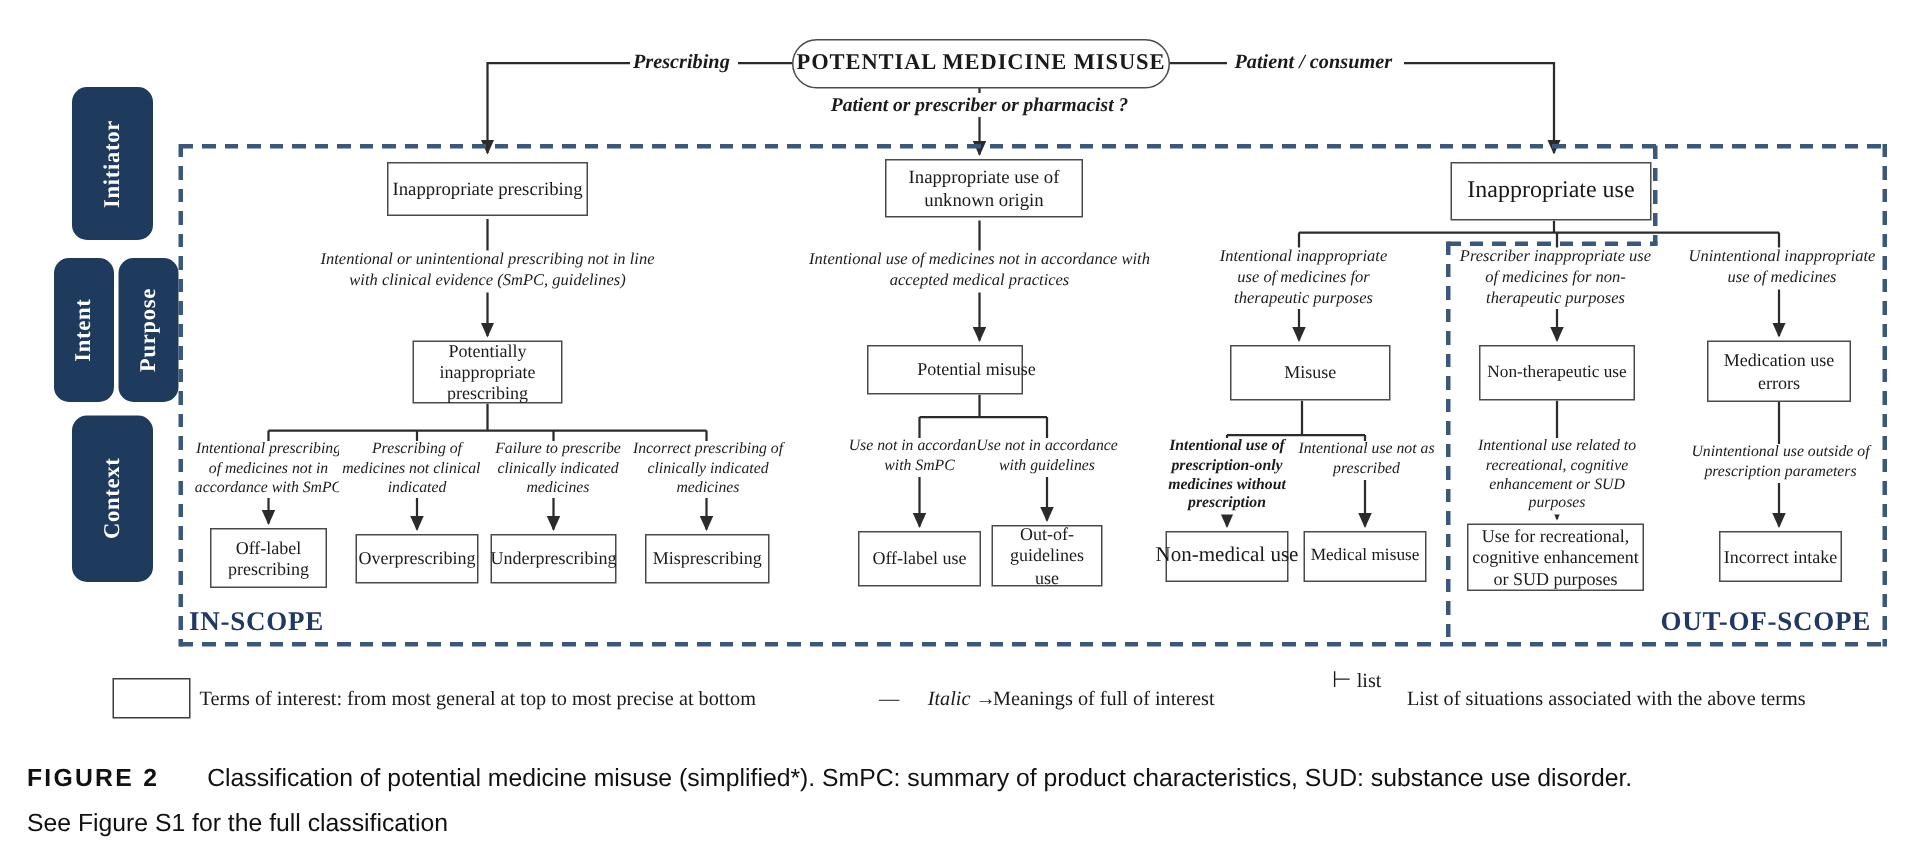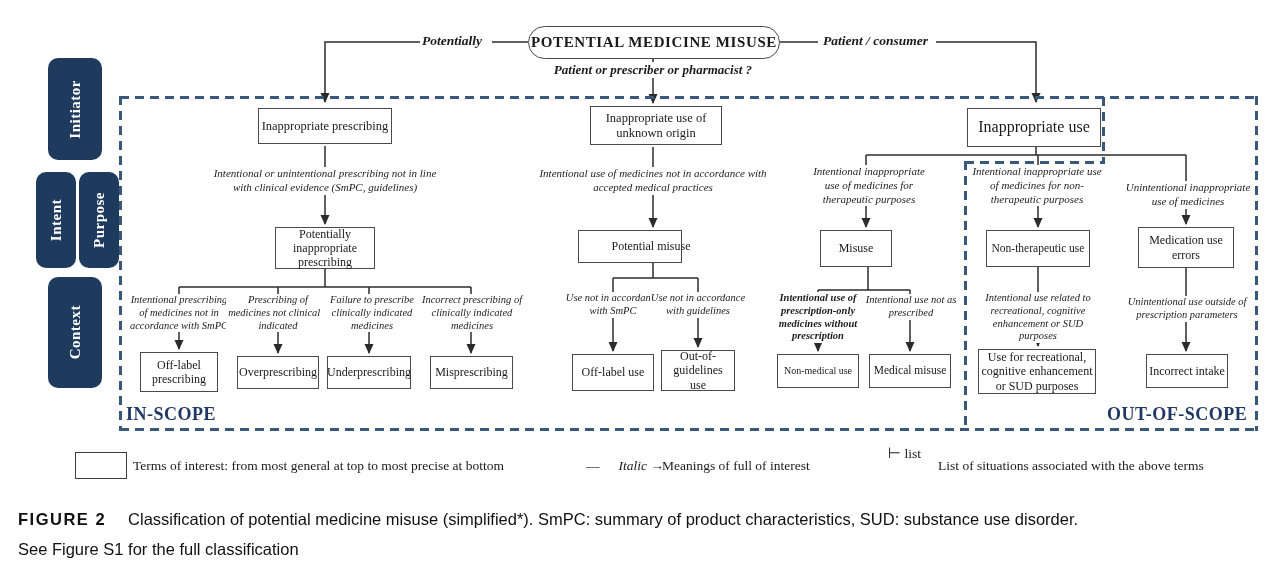--- a/index.html
+++ b/index.html
@@ -33,21 +33,21 @@
   
   .scope{position:absolute;z-index:2;font-weight:bold;font-size:18px;color:#1f3864;letter-spacing:.5px;}
   
   .legend-box{position:absolute;z-index:2;width:50px;height:25px;border:1.5px solid #3c3c3c;background:#fff;}
   .legend-text{position:absolute;z-index:2;font-size:13.5px;white-space:nowrap;}
   .legend-sym{position:absolute;z-index:2;font-size:13.5px;white-space:nowrap;}
   .tick-glyph{font-family:"DejaVu Sans",sans-serif;font-size:15px;}
   
   .caption{position:absolute;z-index:2;font-family:"Liberation Sans",sans-serif;font-size:16.5px;
     color:#111;white-space:nowrap;}
-  .caption b{font-weight:bold;letter-spacing:1.5px;margin-right:22px;}
+  .caption b{font-weight:bold;letter-spacing:1.5px;margin-right:32px;}
 </style>
 </head>
 <body>
 
 <div id="page">
 
   <svg id="wires" width="1276" height="576">
     <defs>
       <marker id="ah" markerUnits="userSpaceOnUse" markerWidth="11" markerHeight="10" refX="9" refY="4.5" orient="auto">
         <path d="M0,0 L10,4.5 L0,9 Z" fill="#2b2b2b"></path>
@@ -109,58 +109,58 @@
     <span>Intent</span>
     </div>
   <div class="pill" style="left:79px;top:172px;width:40px;height:96px;">
     <span>Purpose</span>
     </div>
   <div class="pill" style="left:48px;top:277px;width:54px;height:111px;">
     <span>Context</span>
     </div>
 
   <div class="oval" style="left:528px;top:26px;width:250px;height:31px;">POTENTIAL MEDICINE MISUSE</div>
-  <div class="toplabel" style="left:422px;top:33px;">Potentially</div>
+  <div class="toplabel" style="left:422px;top:33px;">Prescribing</div>
   <div class="toplabel" style="left:823px;top:33px;">Patient / consumer</div>
   <div class="it" style="left:553px;top:62px;width:200px;font-size:13px;font-weight:600;">Patient or prescriber or pharmacist ?</div>
 
   <div class="term nowrap" style="left:258px;top:108px;width:134px;height:36px;font-size:12.5px;">Inappropriate prescribing</div>
   <div class="term" style="left:590px;top:106px;width:132px;height:39px;font-size:12.5px;text-align:center;">Inappropriate use of unknown origin</div>
   <div class="term nowrap" style="left:967px;top:108px;width:134px;height:39px;font-size:16px;">Inappropriate use</div>
 
   <div class="it" style="left:205px;top:167px;width:240px;">Intentional or unintentional prescribing not in line with clinical evidence (SmPC, guidelines)</div>
   <div class="it" style="left:533px;top:167px;width:240px;">Intentional use of medicines not in accordance with accepted medical practices</div>
   <div class="it" style="left:806px;top:165px;width:126px;">Intentional inappropriate use of medicines for therapeutic purposes</div>
-  <div class="it" style="left:972px;top:165px;width:130px;">Intentional inappropriate use of medicines for non-therapeutic purposes</div>
-  <div class="it" style="left:1122px;top:165px;width:132px;margin-top:16px;">Unintentional inappropriate use of medicines</div>
+  <div class="it" style="left:972px;top:165px;width:130px;">Prescriber inappropriate use of medicines for non-therapeutic purposes</div>
+  <div class="it" style="left:1122px;top:165px;width:132px;">Unintentional inappropriate use of medicines</div>
 
   <div class="term" style="left:275px;top:227px;width:100px;height:42px;">Potentially inappropriate prescribing</div>
   <div class="term nowrap" style="left:578px;top:230px;width:104px;height:33px;padding-left:44px;">Potential misuse</div>
-  <div class="term nowrap" style="left:820px;top:230px;width:72px;height:37px;">Misuse</div>
+  <div class="term nowrap" style="left:820px;top:230px;width:107px;height:37px;">Misuse</div>
   <div class="term nowrap" style="left:986px;top:230px;width:104px;height:37px;font-size:11.5px;">Non-therapeutic use</div>
   <div class="term" style="left:1138px;top:227px;width:96px;height:41px;">Medication use errors</div>
 
   <div class="it ctx" style="left:126px;top:294px;width:106px;">Intentional prescribing of medicines not in accordance with SmPC</div>
   <div class="it ctx" style="left:226px;top:294px;width:104px;">Prescribing of medicines not clinically indicated</div>
   <div class="it ctx" style="left:320px;top:294px;width:104px;">Failure to prescribe clinically indicated medicines</div>
   <div class="it ctx" style="left:418px;top:294px;width:108px;">Incorrect prescribing of clinically indicated medicines</div>
   <div class="it ctx" style="left:565px;top:292px;width:96px;">Use not in accordance with SmPC</div>
   <div class="it ctx" style="left:650px;top:292px;width:96px;">Use not in accordance with guidelines</div>
   <div class="it ctx" style="left:760px;top:292px;width:116px;font-weight:bold;">Intentional use of prescription-only medicines without prescription</div>
   <div class="it ctx" style="left:862px;top:294px;width:98px;">Intentional use not as prescribed</div>
   <div class="it ctx" style="left:976px;top:292px;width:124px;">Intentional use related to recreational, cognitive enhancement or SUD purposes</div>
   <div class="it ctx" style="left:1122px;top:296px;width:130px;">Unintentional use outside of prescription parameters</div>
 
   <div class="term" style="left:140px;top:352px;width:78px;height:40px;">Off-label prescribing</div>
   <div class="term nowrap" style="left:237px;top:356px;width:82px;height:33px;">Overprescribing</div>
   <div class="term nowrap" style="left:327px;top:356px;width:84px;height:33px;">Underprescribing</div>
   <div class="term nowrap" style="left:430px;top:356px;width:83px;height:33px;">Misprescribing</div>
   <div class="term nowrap" style="left:572px;top:354px;width:82px;height:37px;">Off-label use</div>
   <div class="term" style="left:661px;top:350px;width:74px;height:41px;">Out-of-guidelines use</div>
-  <div class="term nowrap" style="left:777px;top:354px;width:82px;height:34px;font-size:10px;">Non-medical use</div>
+  <div class="term nowrap" style="left:777px;top:354px;width:82px;height:34px;font-size:14px;">Non-medical use</div>
   <div class="term nowrap" style="left:869px;top:354px;width:82px;height:34px;font-size:11.5px;">Medical misuse</div>
   <div class="term" style="left:978px;top:349px;width:118px;height:45px;">Use for recreational, cognitive enhancement or SUD purposes</div>
   <div class="term nowrap" style="left:1146px;top:354px;width:82px;height:34px;">Incorrect intake</div>
 
   <div class="scope" style="left:126px;top:404px;">IN-SCOPE</div>
   <div class="scope" style="left:1107px;top:404px;">OUT-OF-SCOPE</div>
 
   <div class="legend-box" style="left:75px;top:452px;"></div>
   <div class="legend-text" style="left:133px;top:458px;">Terms of interest: from most general at top to most precise at bottom</div>
   <div class="legend-sym" style="left:586px;top:458px;">

